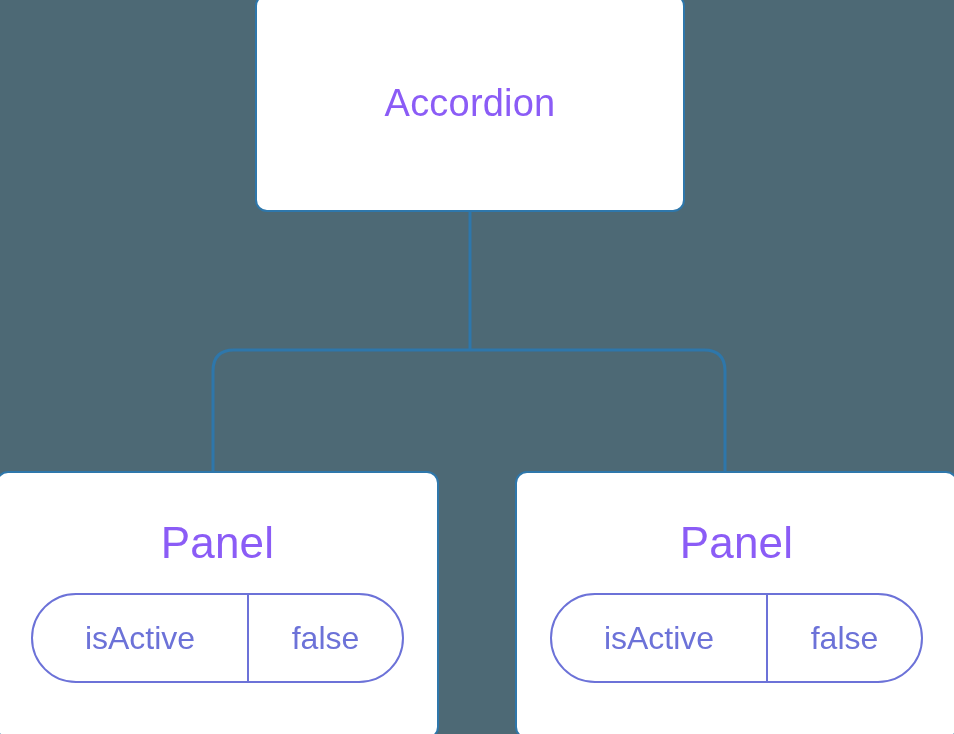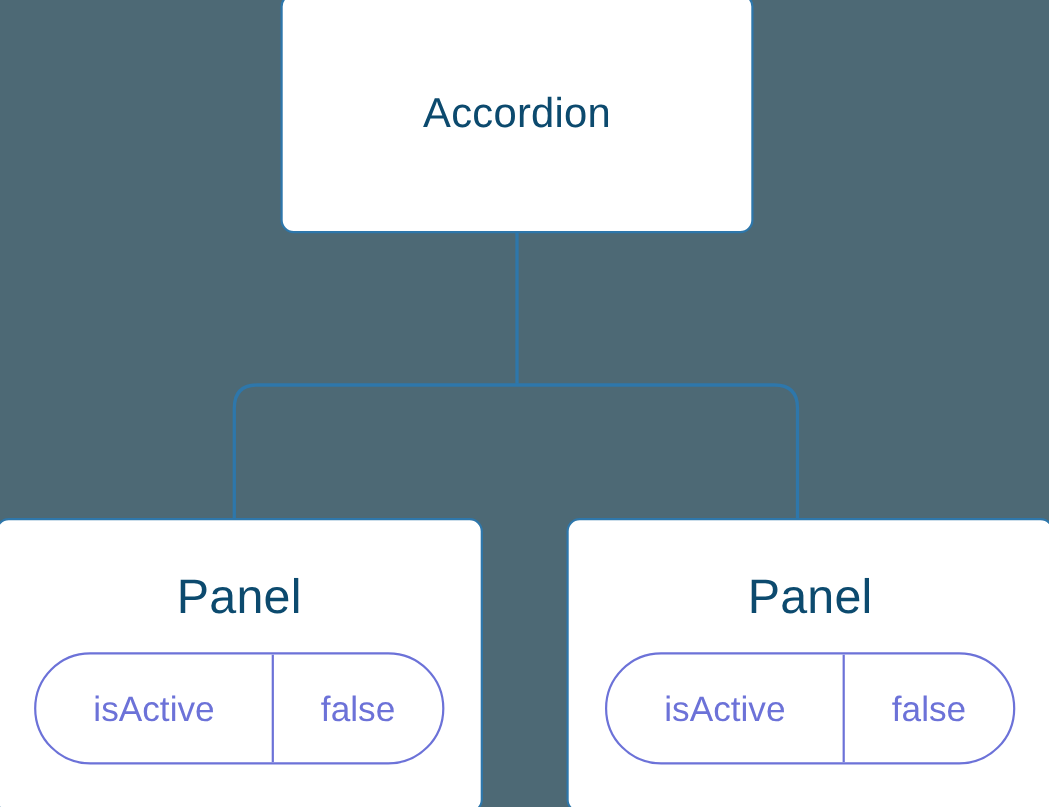--- a/index.html
+++ b/index.html
@@ -44,21 +44,21 @@
   }
 
   .node-root {
     left: 255px;
     top: -6px;
     width: 430px;
     height: 218px;
   }
 
   .node-title {
-    color: #0c4a6e;
+    color: #8b5cf6;
     font-size: 38px;
     line-height: 1;
     letter-spacing: 0.2px;
     white-space: nowrap;
   }
 
   .node-leaf {
     width: 443px;
     height: 268px;
     top: 471px;
@@ -73,21 +73,21 @@
     left: -4px;
   }
   .node-leaf-right {
     left: 515px;
   }
 
   
   .pill {
     margin-top: 28px;
     box-sizing: border-box;
-    height: 102px;
+    height: 90px;
     border: 2px solid #6c72d8;
     border-radius: 51px;
     display: flex;
     align-items: stretch;
     background: #ffffff;
     overflow: hidden;
   }
   .pill-key,
   .pill-val {
     display: flex;

